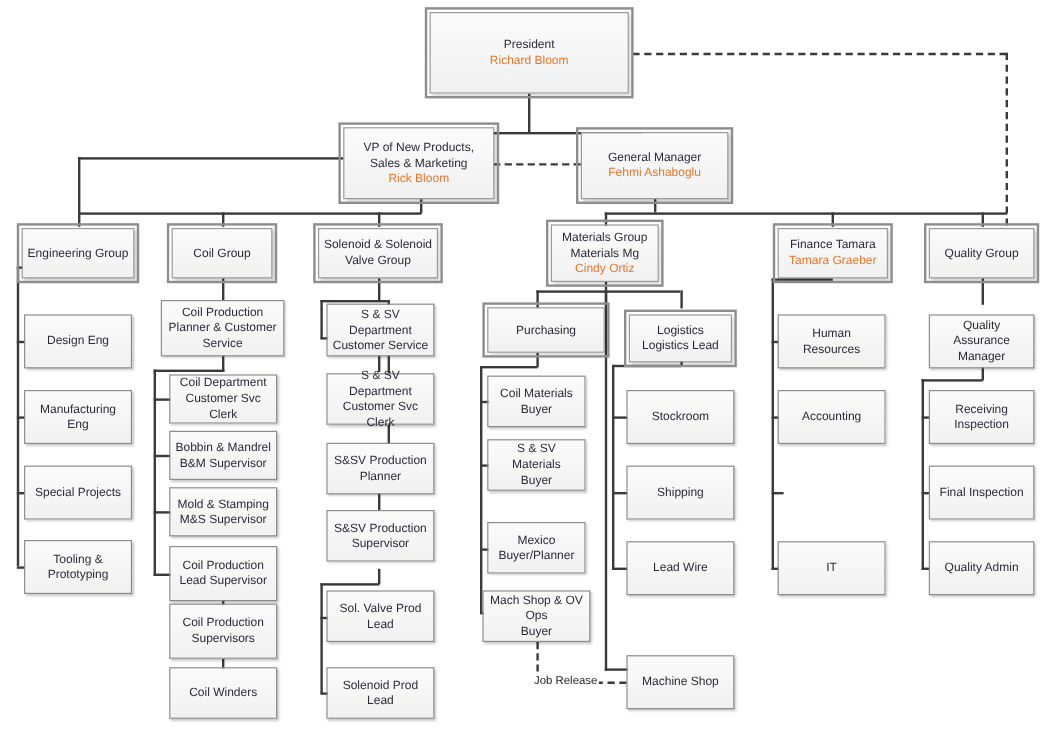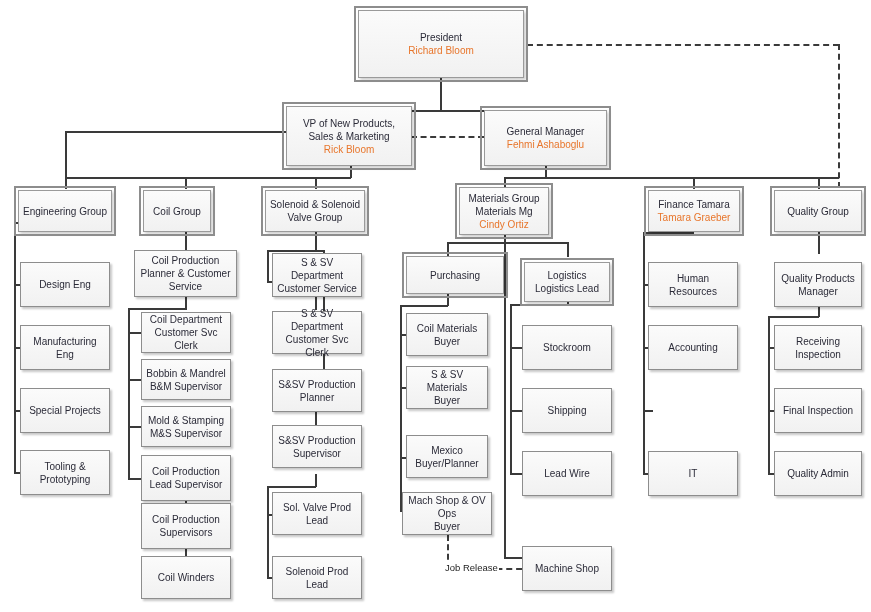--- a/index.html
+++ b/index.html
@@ -200,21 +200,21 @@
 
   <div class="node framed" style="left:484px; top:110px; width:123px; height:56px;">
     <div class="ttl">General Manager</div>
     <div class="person">Fehmi Ashaboglu</div>
   </div>
 
   <div class="node framed" style="left:18px; top:190px; width:94px; height:42px;">
     <div class="ttl">Engineering Group</div>
   </div>
 
-  <div class="node framed" style="left:143px; top:190px; width:68px; height:42px;">
+  <div class="node framed" style="left:143px; top:190px; width:84px; height:42px;">
     <div class="ttl">Coil Group</div>
   </div>
 
   <div class="node framed" style="left:265px; top:190px; width:100px; height:42px;justify-content:center;">
     <div class="ttl">Solenoid &amp; Solenoid
 Valve Group</div>
   </div>
 
   <div class="node framed" style="left:459px; top:187px; width:90px; height:48px;">
     <div class="ttl">Materials Group
@@ -338,21 +338,21 @@
     <div class="ttl">Human Resources</div>
   </div>
   <div class="node" style="left:648px; top:325px; width:90px; height:45px;">
     <div class="ttl">Accounting</div>
   </div>
   <div class="node" style="left:648px; top:451px; width:90px; height:45px;">
     <div class="ttl">IT</div>
   </div>
 
   <div class="node" style="left:774px; top:262px; width:88px; height:45px;">
-    <div class="ttl">Quality Products
+    <div class="ttl">Quality Assurance
 Manager</div>
   </div>
   <div class="node" style="left:774px; top:325px; width:88px; height:45px;">
     <div class="ttl">Receiving Inspection</div>
   </div>
   <div class="node" style="left:774px; top:388px; width:88px; height:45px;">
     <div class="ttl">Final Inspection</div>
   </div>
   <div class="node" style="left:774px; top:451px; width:88px; height:45px;">
     <div class="ttl">Quality Admin</div>

